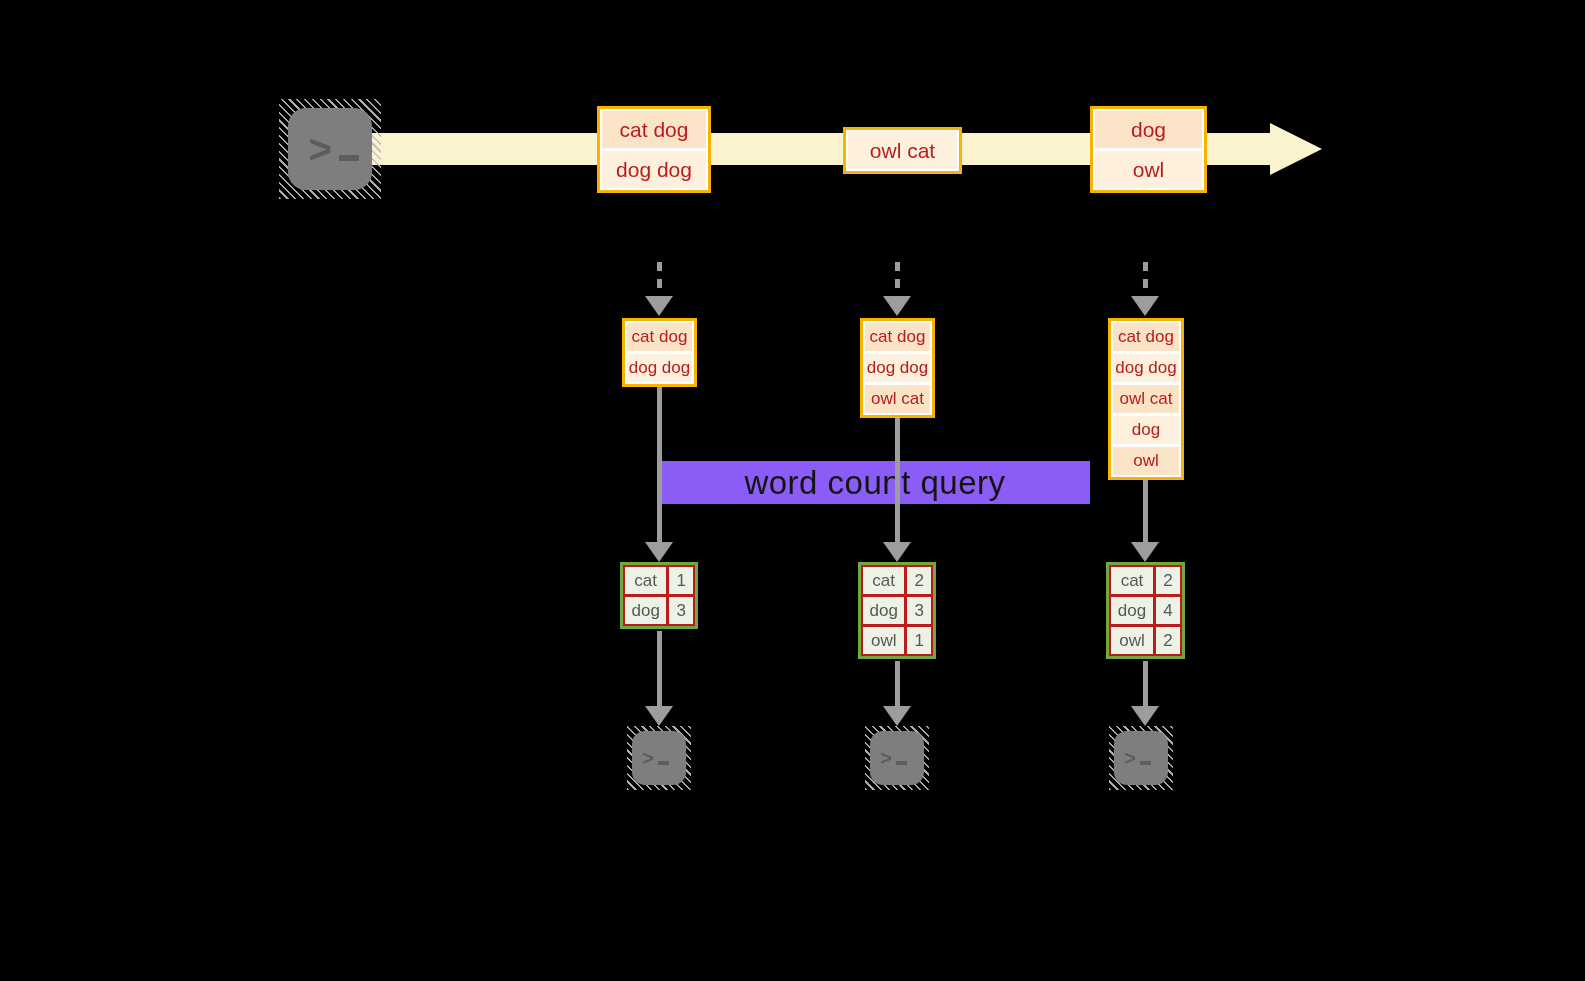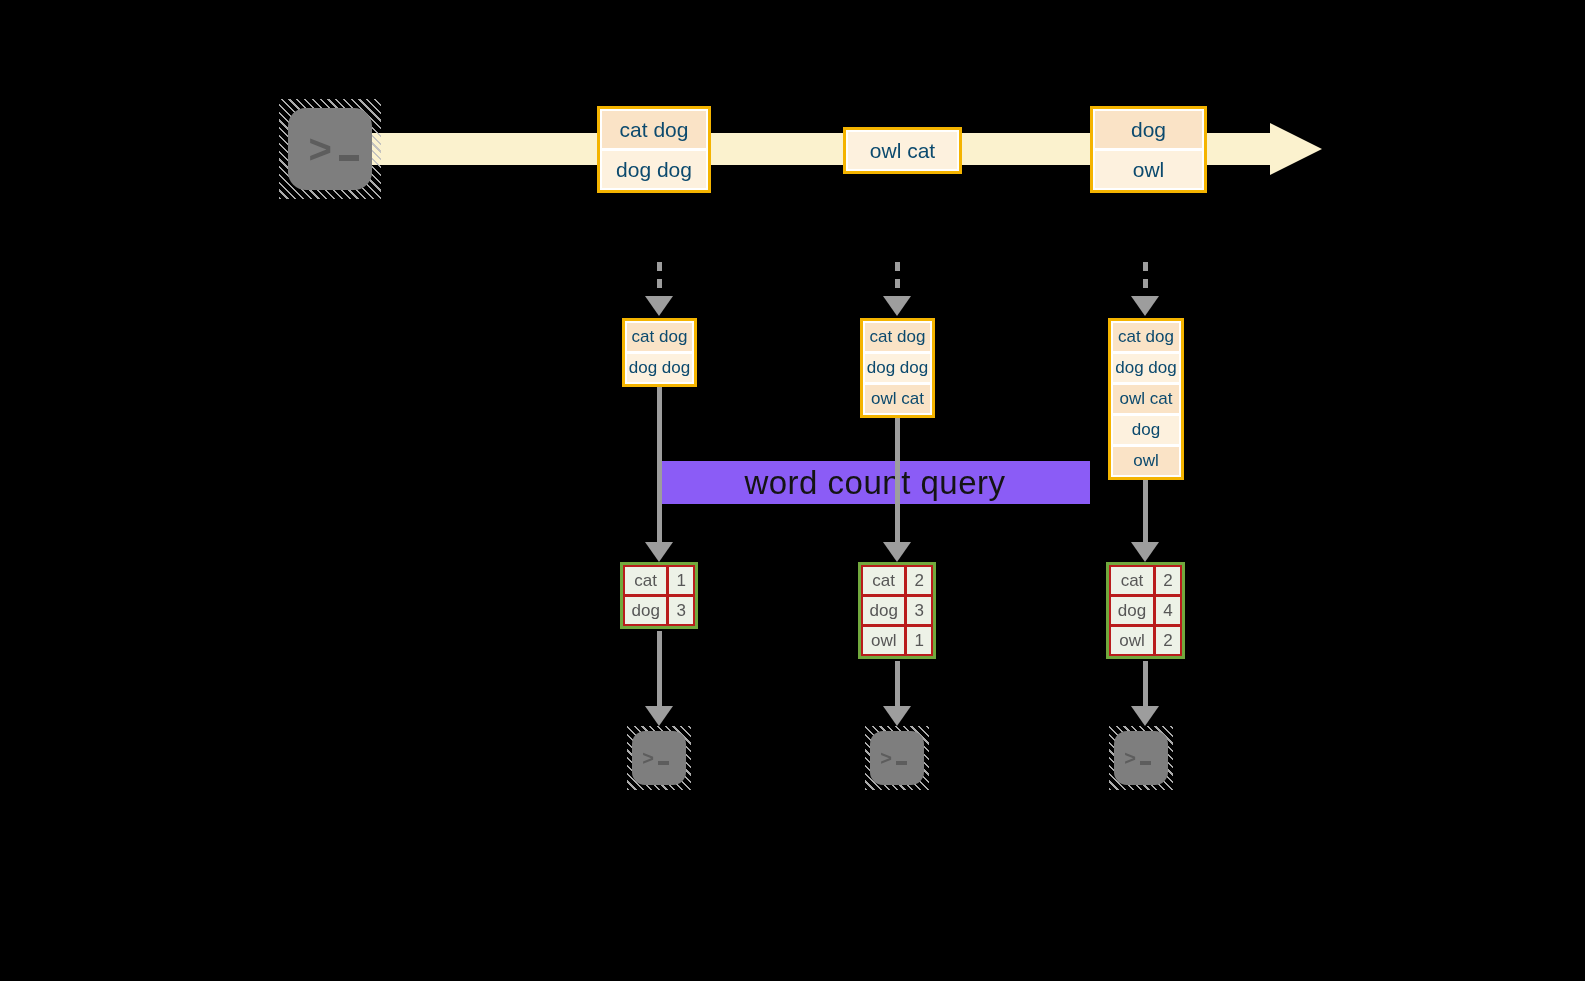--- a/index.html
+++ b/index.html
@@ -23,21 +23,21 @@
   .t-prompt{ color:#5D5D5D; font-weight:bold; }
   .term-big .t-prompt{ font-size:40px; }
   .term-small .t-prompt{ font-size:20px; }
   .t-cursor{ background:#5D5D5D; display:inline-block; }
   .term-big .t-cursor{ width:20px; height:6px; margin:18px 0 0 7px; }
   .term-small .t-cursor{ width:11px; height:4px; margin:10px 0 0 4px; }
   
   .obox{ position:absolute; box-sizing:border-box; background:#fff;
     border:3px solid var(--accent-orange,#F4B400); padding:2px;
     display:flex; flex-direction:column; gap:3px; z-index:3; }
-  .ocell{ display:flex; align-items:center; justify-content:center; color:#0c4a6e; }
+  .ocell{ display:flex; align-items:center; justify-content:center; color:#b91c1c; }
   .ebox .ocell{ height:37px; font-size:21px; }
   .stack .ocell{ height:28px; font-size:17px; }
   .ocell:nth-child(odd){ background:var(--fill-peach,#FAE3C6); }
   .ocell:nth-child(even){ background:var(--fill-cream,#FDF1DE); }
   .ocell.force-light{ background:var(--fill-cream,#FDF1DE) !important; }
   
   .varrow{ position:absolute; width:28px; display:flex; flex-direction:column; align-items:center; z-index:2; }
   .shaft{ width:5px; flex:1; background:var(--arrow-gray,#9D9D9D); }
   .shaft.dashed{ background:repeating-linear-gradient(to bottom, var(--arrow-gray,#9D9D9D) 0 9px, transparent 9px 17px); }
   .head{ width:0; height:0; border-left:14px solid transparent; border-right:14px solid transparent;

